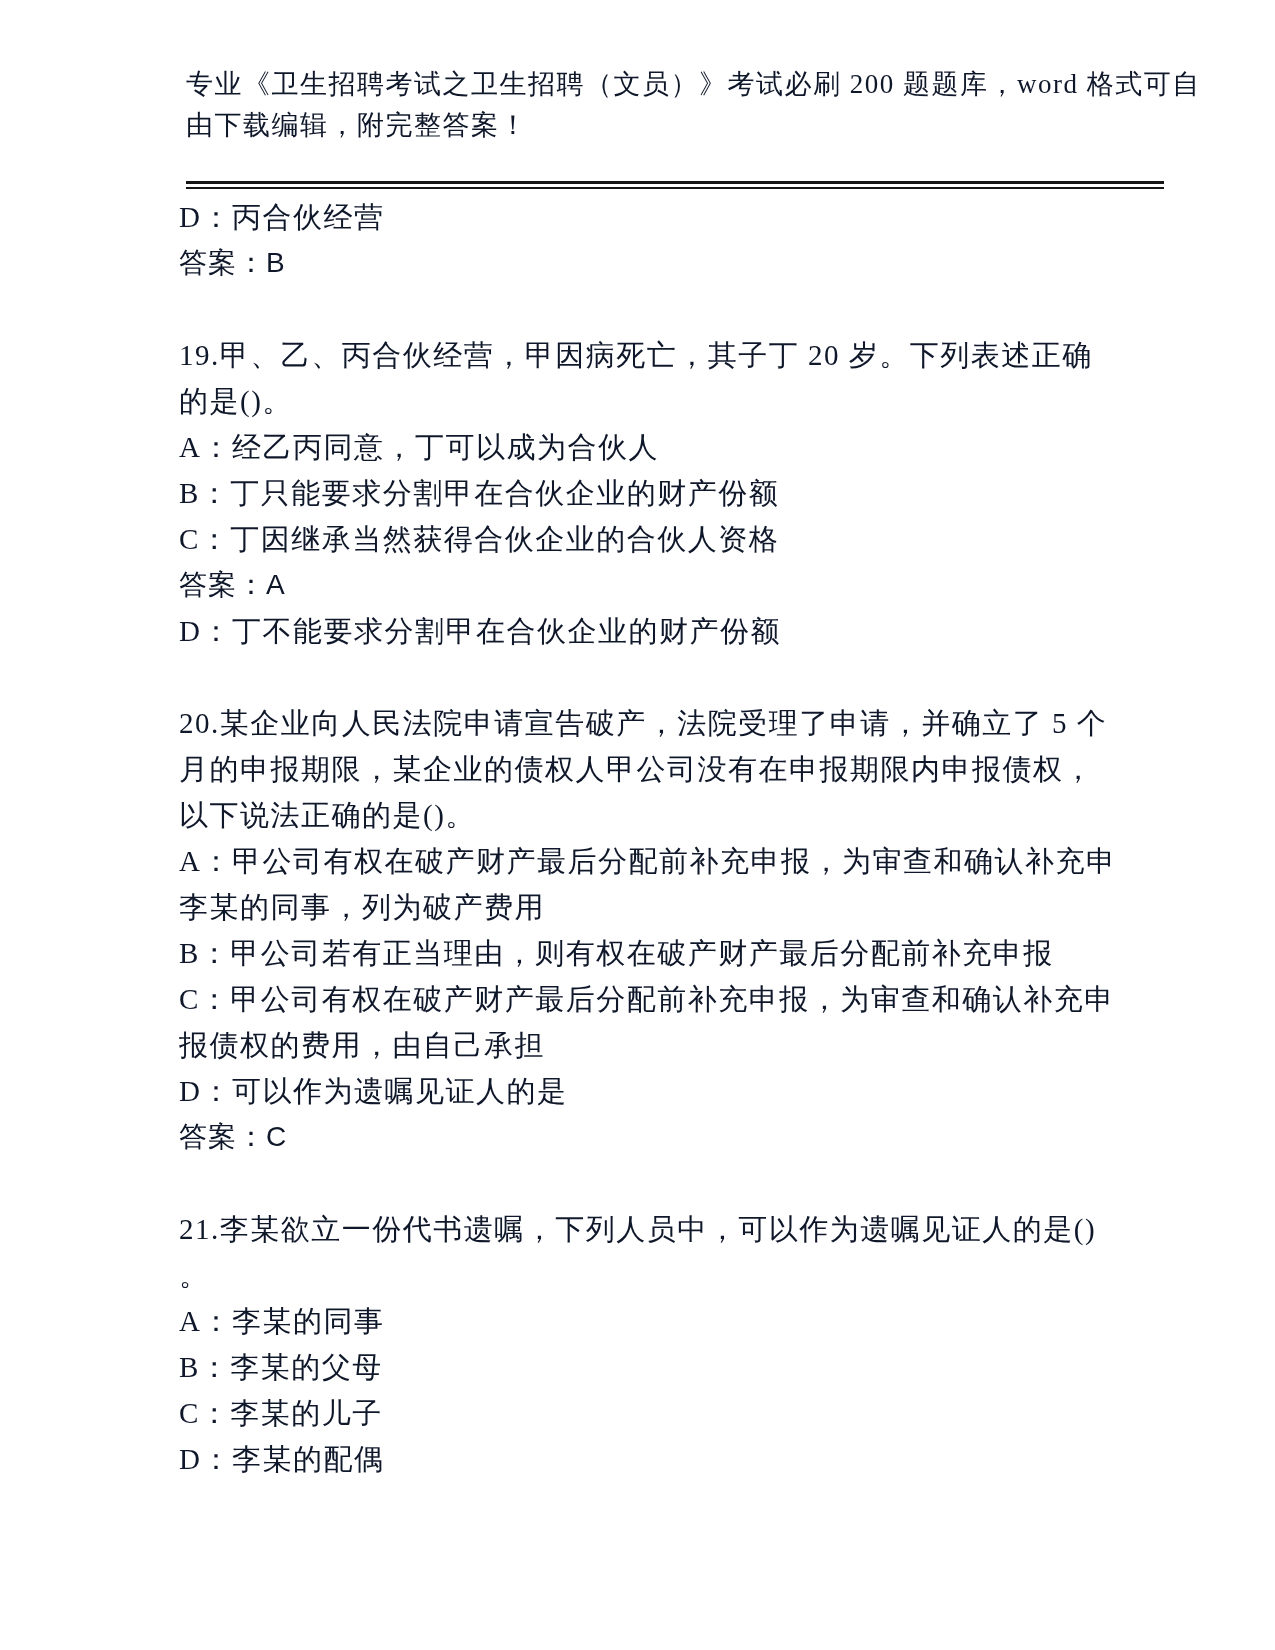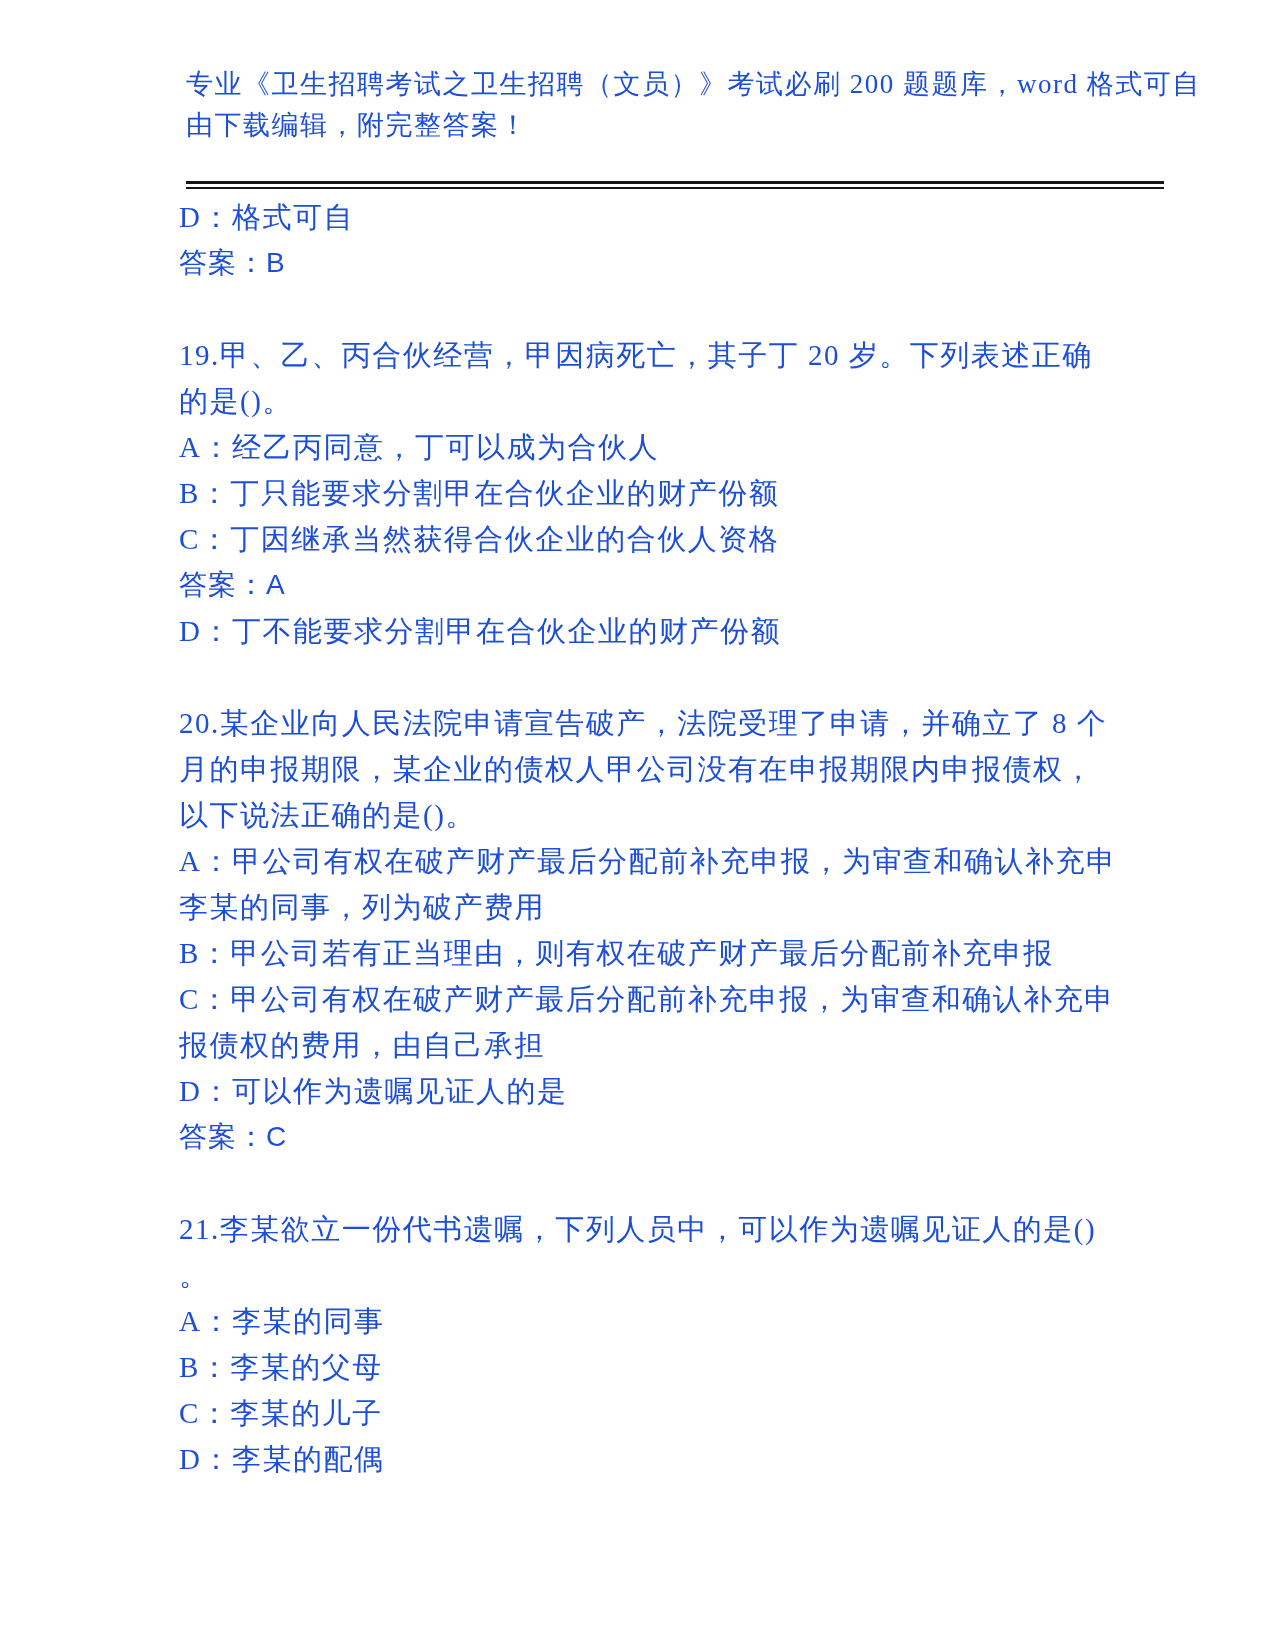--- a/index.html
+++ b/index.html
@@ -3,21 +3,21 @@
 <meta charset="utf-8">
 <style>
   html, body { margin: 0; padding: 0; background: #ffffff; }
   .page {
     position: relative;
     width: 1275px;
     height: 1650px;
     background: #ffffff;
     overflow: hidden;
     font-family: "Liberation Serif", "DejaVu Serif", serif;
-    color: #1d4ed8;
+    color: #0f172a;
   }
   .header {
     position: absolute;
     left: 186px;
     top: 64px;
     width: 950px;
     font-size: 27px;
     line-height: 41px;
     letter-spacing: 1.5px;
   }
@@ -58,32 +58,32 @@
 </head>
 <body>
 
 <div class="page">
   <div class="header">
     <div class="header-line">专业《卫生招聘考试之卫生招聘（文员）》考试必刷 200 题题库，word 格式可自</div>
     <div class="header-line">由下载编辑，附完整答案！</div>
   </div>
   <div class="rule"></div>
   <div class="content">
-      <div class="line option">D：格式可自</div>
+      <div class="line option">D：丙合伙经营</div>
       <div class="line answer">答案：B</div>
       <div class="gap"></div>
       <div class="line question">19.甲、乙、丙合伙经营，甲因病死亡，其子丁 20 岁。下列表述正确</div>
       <div class="line question">的是()。</div>
       <div class="line option">A：经乙丙同意，丁可以成为合伙人</div>
       <div class="line option">B：丁只能要求分割甲在合伙企业的财产份额</div>
       <div class="line option">C：丁因继承当然获得合伙企业的合伙人资格</div>
       <div class="line answer">答案：A</div>
       <div class="line option">D：丁不能要求分割甲在合伙企业的财产份额</div>
       <div class="gap"></div>
-      <div class="line question">20.某企业向人民法院申请宣告破产，法院受理了申请，并确立了 8 个</div>
+      <div class="line question">20.某企业向人民法院申请宣告破产，法院受理了申请，并确立了 5 个</div>
       <div class="line question">月的申报期限，某企业的债权人甲公司没有在申报期限内申报债权，</div>
       <div class="line question">以下说法正确的是()。</div>
       <div class="line option">A：甲公司有权在破产财产最后分配前补充申报，为审查和确认补充申</div>
       <div class="line option">李某的同事，列为破产费用</div>
       <div class="line option">B：甲公司若有正当理由，则有权在破产财产最后分配前补充申报</div>
       <div class="line option">C：甲公司有权在破产财产最后分配前补充申报，为审查和确认补充申</div>
       <div class="line option">报债权的费用，由自己承担</div>
       <div class="line option">D：可以作为遗嘱见证人的是</div>
       <div class="line answer">答案：C</div>
       <div class="gap"></div>

